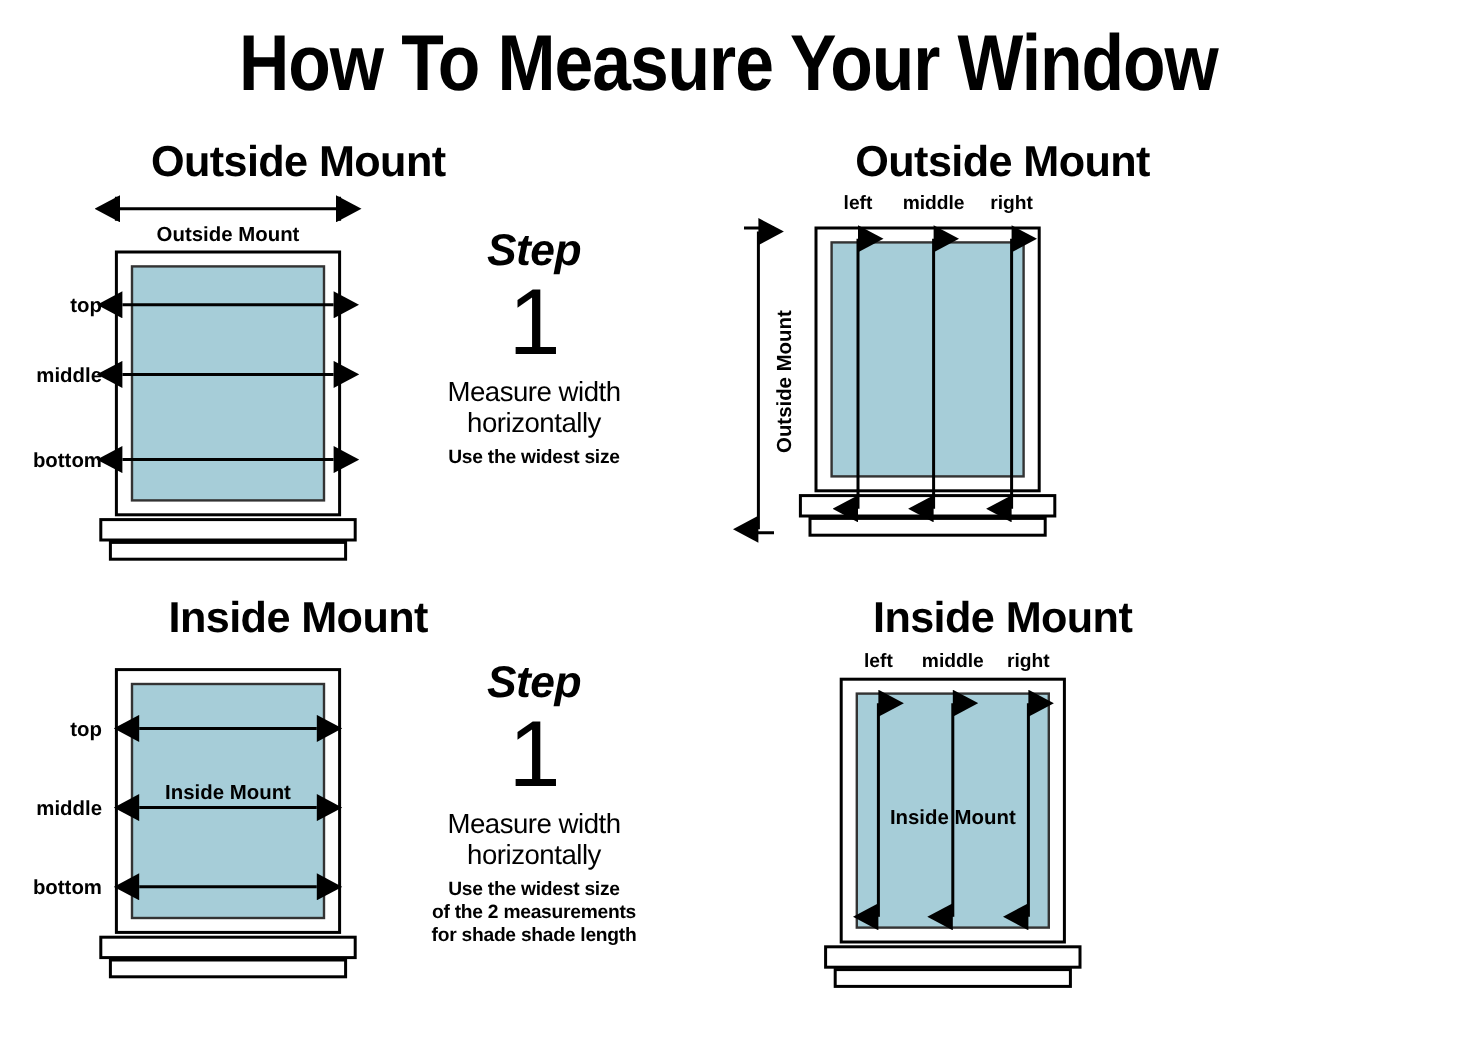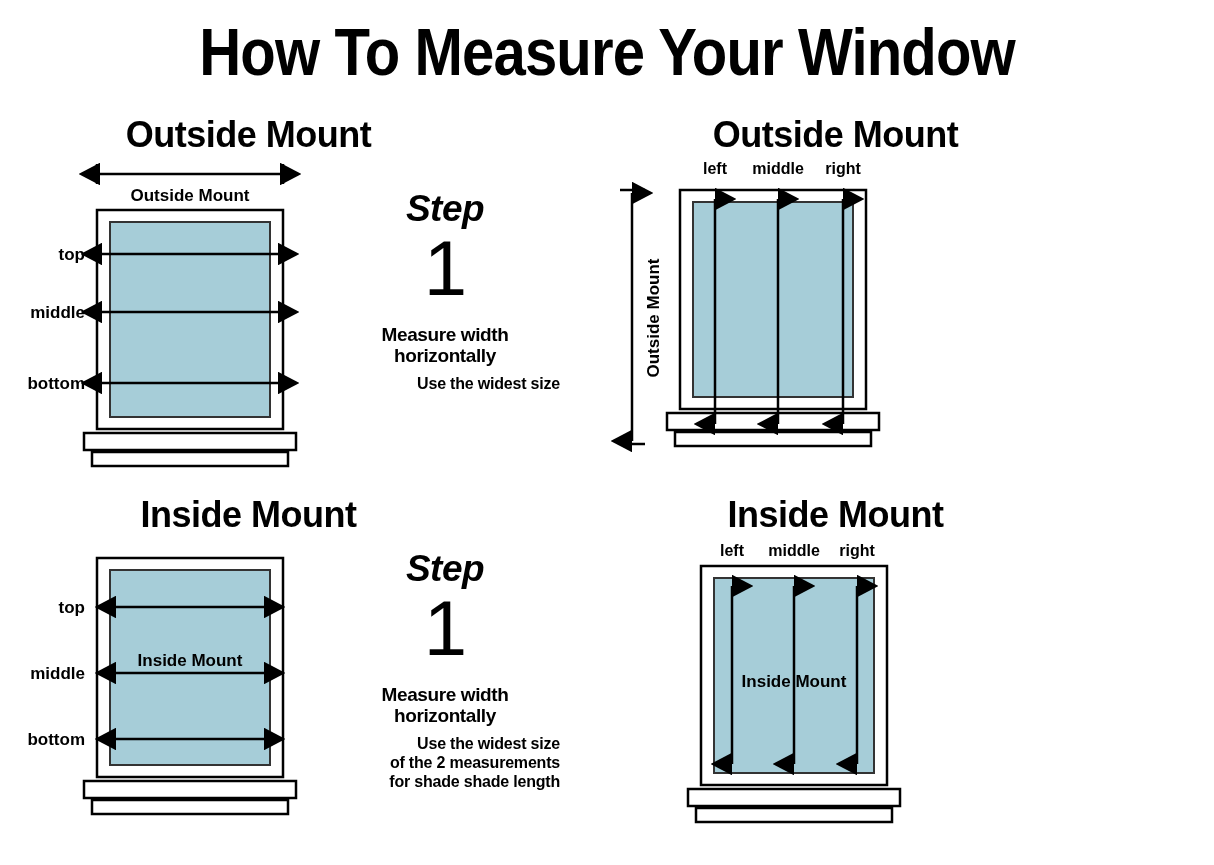--- a/index.html
+++ b/index.html
@@ -77,34 +77,34 @@
     letter-spacing: -0.5px;
     font-style: italic;
   }
   .step-number {
     font-size: 78px;
     font-weight: normal;
     line-height: 1.06;
     letter-spacing: -1px;
   }
   .step-main {
-    font-size: 19px;
-    font-weight: bold;
+    font-size: 23px;
+    font-weight: normal;
     line-height: 1.14;
     letter-spacing: -0.4px;
-    margin-top: 14px;
+    margin-top: 3px;
   }
   .step-sub {
     font-size: 16px;
     font-weight: bold;
     line-height: 1.2;
     margin-top: 7px;
     letter-spacing: -0.2px;
   }
-  .step-sub div { white-space: nowrap; text-align: right; }
+  .step-sub div { white-space: nowrap; }
 
   
   svg text {
     font-family: "Liberation Sans", sans-serif;
     font-weight: bold;
     fill: #000000;
   }
   .lbl-side   { font-size: 17px; }
   .lbl-top    { font-size: 16px; }
   .lbl-dim    { font-size: 17px; }

